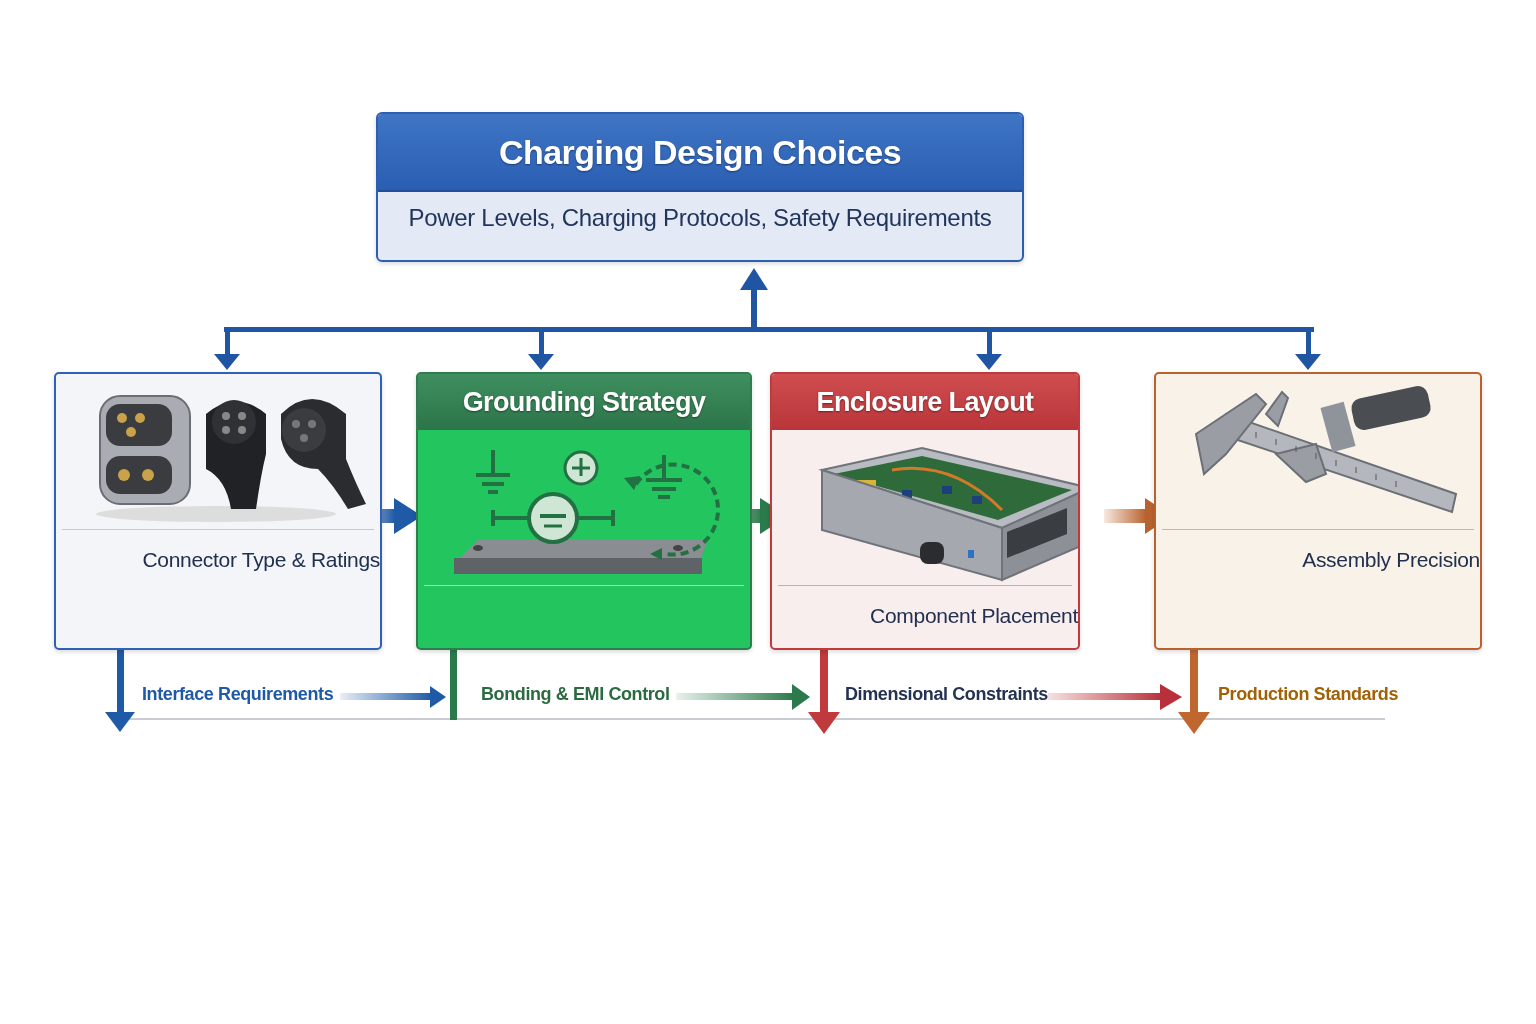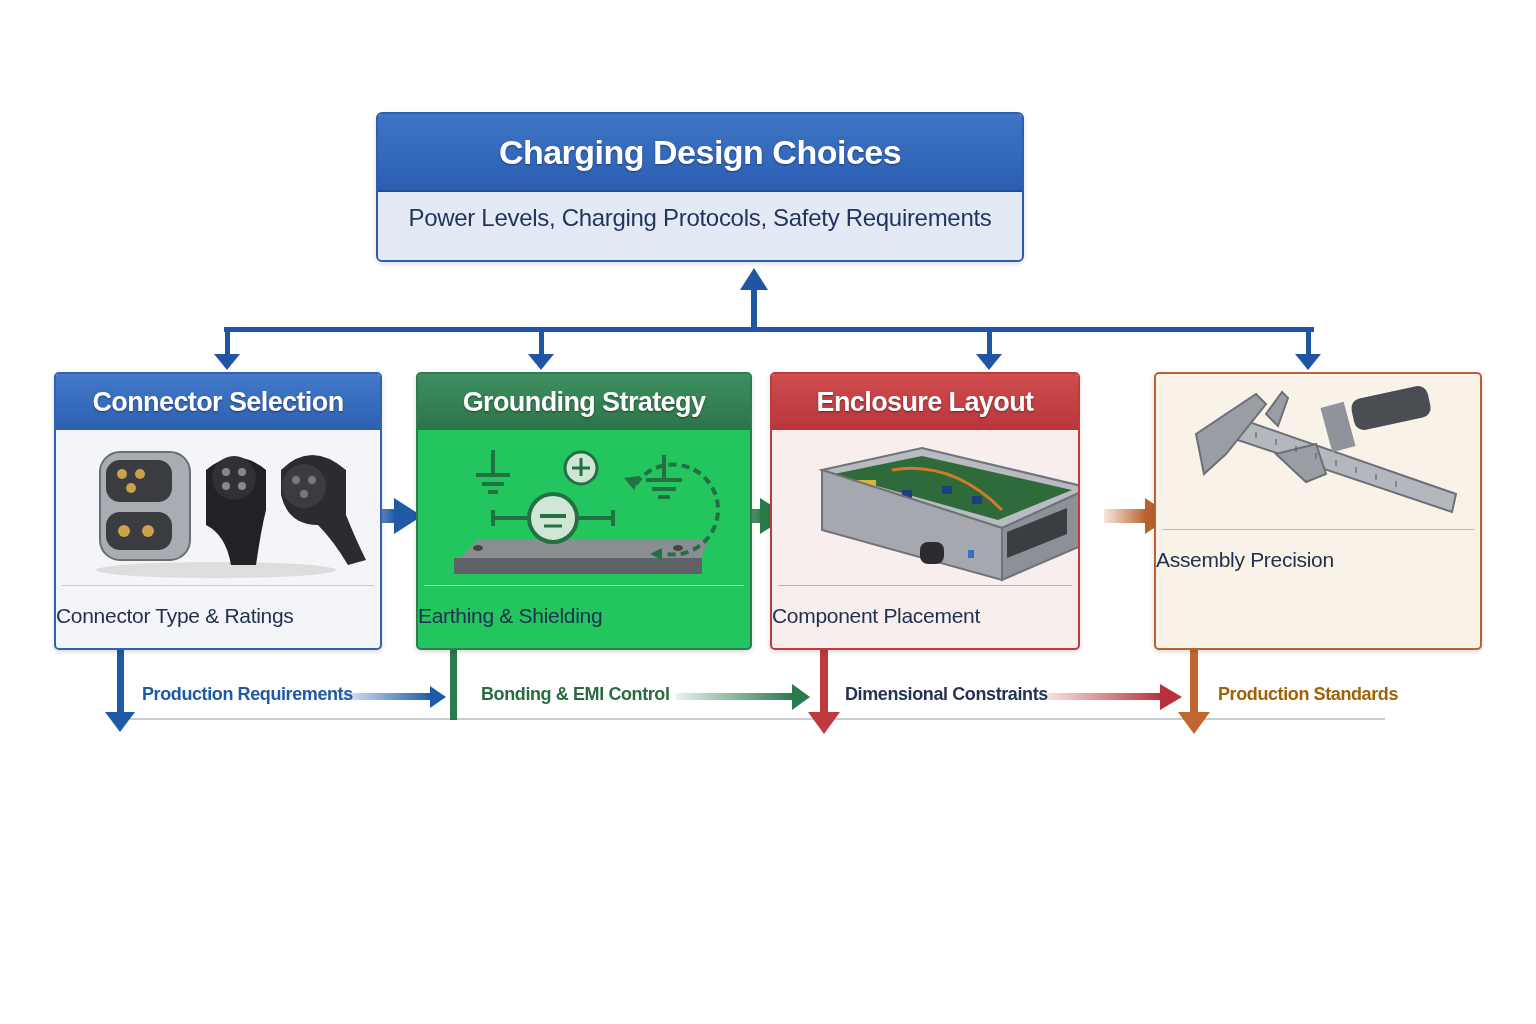--- a/index.html
+++ b/index.html
@@ -14,21 +14,21 @@
   #top-title { color:#fff; font-size:34px; font-weight:bold; font-family:"Liberation Sans Narrow","Liberation Sans",sans-serif;
                text-shadow:0 1px 2px rgba(0,0,0,.4); letter-spacing:-0.5px; }
   #top-sub { text-align:center; font-size:24px; color:#22355c; margin-top:12px; letter-spacing:-0.3px; }
 
   .card { position:absolute; top:372px; height:278px; border:2px solid; border-radius:5px; box-sizing:border-box; overflow:hidden;
           box-shadow:0 2px 4px rgba(0,0,0,.15); }
   .card-head { height:56px; display:flex; align-items:center; justify-content:center; color:#fff; font-weight:bold; font-size:27px;
                text-shadow:0 1px 2px rgba(0,0,0,.45); letter-spacing:-0.6px; }
   .card-img { height:155px; position:relative; }
   .card-rule { height:1px; margin:0 6px; }
-  .card-foot { text-align:left; font-size:21px; color:#22304f; margin-top:18px; letter-spacing:-0.3px; }
+  .card-foot { text-align:right; font-size:21px; color:#22304f; margin-top:18px; letter-spacing:-0.3px; }
 
   .sub-label { position:absolute; font-size:18px; font-weight:bold; letter-spacing:-0.4px; }
 </style>
 </head>
 <body>
 
 <svg class="abs" style="left:0;top:0" width="1536" height="1024">
   <defs>
     <linearGradient id="gBlue" x1="0" x2="1">
         <stop offset="0" stop-color="#1f5aa6" stop-opacity="0.1"></stop>
@@ -109,21 +109,20 @@
 </svg>
 
 <div id="top-box" class="abs">
   <div id="top-head">
     <span id="top-title">Charging Design Choices</span>
   </div>
   <div id="top-sub">Power Levels, Charging Protocols, Safety Requirements</div>
 </div>
 
 <div class="card" style="left:54px;width:328px;border-color:#2f62b4;background:#f3f5f9">
-  <div class="card-head" style="background:linear-gradient(#4479c9,#2c5fb0)">Connector Selection</div>
   <div class="card-img">
     <svg width="324" height="155">
       <ellipse cx="160" cy="140" rx="120" ry="8" fill="#ddd"></ellipse>
       <rect x="44" y="22" width="90" height="108" rx="20" fill="#a9adb3" stroke="#6a6e74" stroke-width="2"></rect>
       <rect x="50" y="30" width="66" height="42" rx="14" fill="#3a3c40"></rect>
       <circle cx="66" cy="44" r="5" fill="#c9a24a"></circle>
         <circle cx="84" cy="44" r="5" fill="#c9a24a"></circle>
         <circle cx="75" cy="58" r="5" fill="#c9a24a"></circle>
       <rect x="50" y="82" width="66" height="38" rx="14" fill="#3a3c40"></rect>
       <circle cx="68" cy="101" r="6" fill="#c9a24a"></circle>
@@ -171,21 +170,20 @@
       <line x1="163" y1="28" x2="163" y2="46" stroke="#237043" stroke-width="3"></line>
         <line x1="154" y1="38" x2="172" y2="38" stroke="#237043" stroke-width="3"></line>
       <circle cx="135" cy="88" r="24" fill="#cfe6d5" stroke="#237043" stroke-width="4"></circle>
       <line x1="122" y1="86" x2="148" y2="86" stroke="#237043" stroke-width="4"></line>
         <line x1="126" y1="96" x2="144" y2="96" stroke="#237043" stroke-width="3"></line>
       <polygon points="244,118 232,124 244,130" fill="#237043"></polygon>
       <polygon points="206,48 216,60 222,46" fill="#237043"></polygon>
     </svg>
   </div>
   <div class="card-rule" style="background:#bfd3c4"></div>
-  <div class="card-foot">Earthing &amp; Shielding</div>
 </div>
 
 <div class="card" style="left:770px;width:310px;border-color:#c0393c;background:#f8eeee">
   <div class="card-head" style="background:linear-gradient(#cf4d4f,#b9353a)">Enclosure Layout</div>
   <div class="card-img">
     <svg width="354" height="155">
       <polygon points="50,40 150,18 318,58 230,98" fill="#b8bcc2" stroke="#6f747a" stroke-width="2"></polygon>
       <polygon points="62,44 150,26 300,60 226,90" fill="#2f6b3a"></polygon>
       <rect x="78" y="50" width="26" height="16" fill="#d8b43a"></rect>
       <rect x="130" y="60" width="10" height="8" fill="#1d3f7a"></rect>
@@ -221,16 +219,16 @@
           <line x1="200" y1="93" x2="200" y2="99"></line>
           <line x1="220" y1="100" x2="220" y2="106"></line>
           <line x1="240" y1="107" x2="240" y2="113"></line>
       </g>
     </svg>
   </div>
   <div class="card-rule" style="background:#cfb697"></div>
   <div class="card-foot">Assembly Precision</div>
 </div>
 
-<div class="sub-label" style="left:142px;top:684px;color:#1f5aa6">Production Requirements</div>
+<div class="sub-label" style="left:142px;top:684px;color:#1f5aa6">Interface Requirements</div>
 <div class="sub-label" style="left:481px;top:684px;color:#2a6b40">Bonding &amp; EMI Control</div>
 <div class="sub-label" style="left:845px;top:684px;color:#253353">Dimensional Constraints</div>
 <div class="sub-label" style="left:1218px;top:684px;color:#a16207">Production Standards</div>
 
 </body></html>

